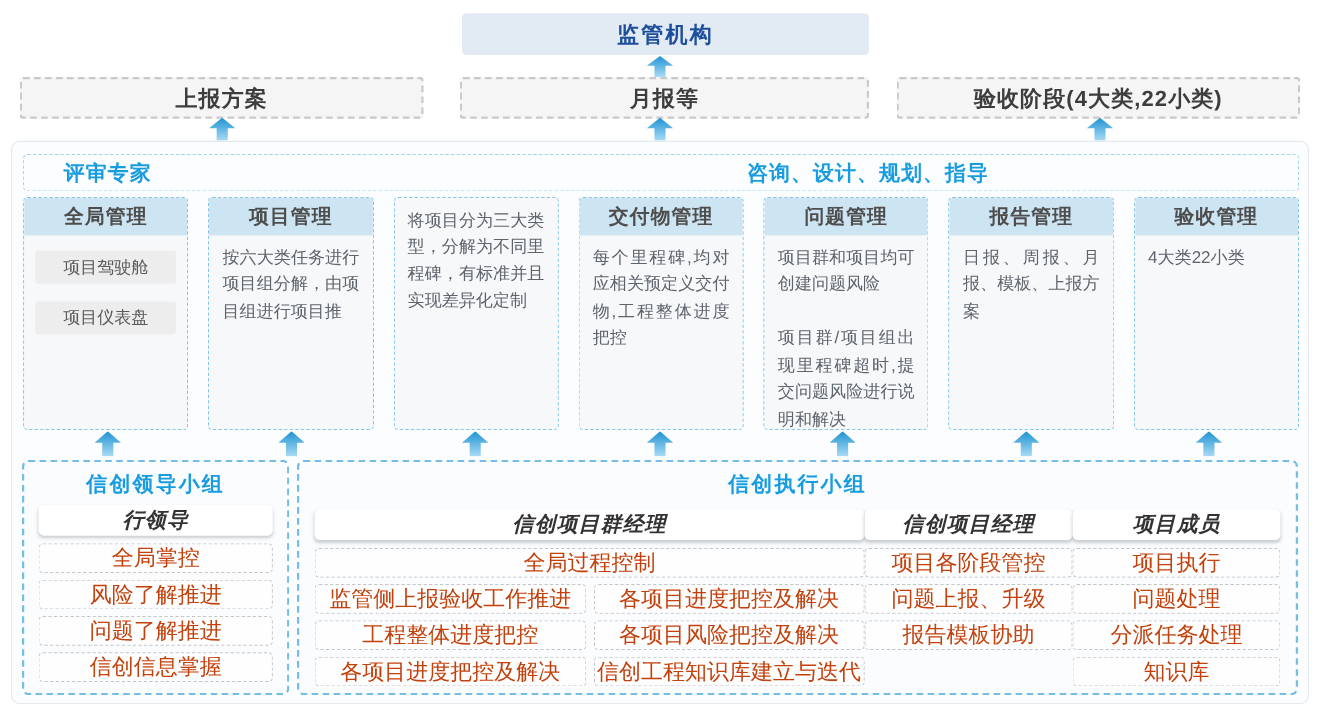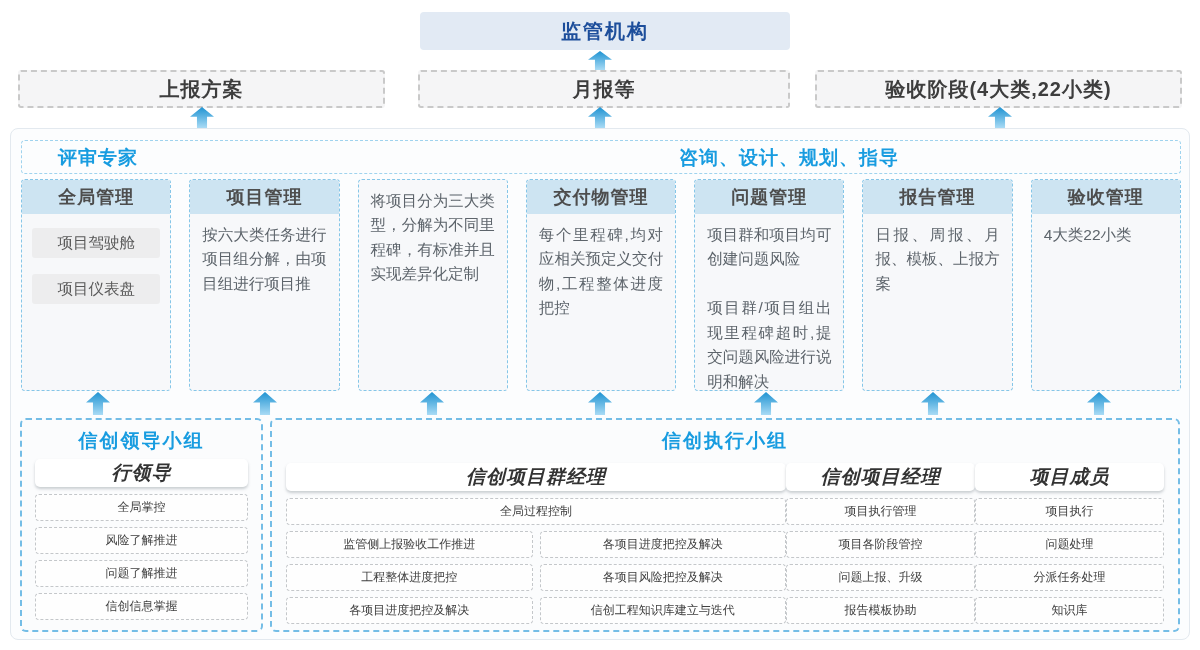--- a/index.html
+++ b/index.html
@@ -51,21 +51,21 @@
   .group-box { position:absolute; top:418px; height:214px; border:2px dashed #74bde6;
     border-radius:6px; background:#fbfcfd; }
   .leader-box { left:20px; width:243px; padding:0 13px; }
   .exec-box { left:270px; width:910px; padding:0 14px; }
   .group-title { height:28px; margin-top:7px; text-align:center; font-size:19px; font-weight:bold;
     color:#189ce0; letter-spacing:2px; line-height:28px; }
   .role-box { height:28px; background:#ffffff; border-radius:5px;
     box-shadow:0 2px 3px rgba(110,120,130,.35); display:flex; align-items:center; justify-content:center;
     color:#333; font-size:19px; font-weight:bold; letter-spacing:1px; margin-bottom:7px;font-style:italic; }
   .item { height:27px; border:1px dashed #c4c7ca; border-radius:4px; background:rgba(255,255,255,.65);
-    display:flex; align-items:center; justify-content:center; color:#404040; font-size:12px; margin-bottom:6px; }
+    display:flex; align-items:center; justify-content:center; color:#c2410c; font-size:20px; margin-bottom:6px; }
 
   .exec-cols { display:flex; margin-top:4px; }
   .col-pgm { width:500px; }
   .col-pm, .col-member { flex:1; }
   .pgm-grid { display:grid; grid-template-columns:1fr 1fr; column-gap:7px; }
   .leader-items { margin-top:5px; }
   .leader-box .role-box, .exec-cols .role-box { margin-top:4px; }
 </style>
 </head>
 <body>
@@ -163,21 +163,20 @@
           <div class="item">各项目进度把控及解决</div>
           <div class="item">工程整体进度把控</div>
           <div class="item">各项目风险把控及解决</div>
           <div class="item">各项目进度把控及解决</div>
           <div class="item">信创工程知识库建立与迭代</div>
         </div>
       </div>
 
       <div class="col-pm">
         <div class="role-box">信创项目经理</div>
-        <div class="item">项目执行管理</div>
         <div class="item">项目各阶段管控</div>
         <div class="item">问题上报、升级</div>
         <div class="item">报告模板协助</div>
       </div>
 
       <div class="col-member">
         <div class="role-box">项目成员</div>
         <div class="item">项目执行</div>
         <div class="item">问题处理</div>
         <div class="item">分派任务处理</div>

